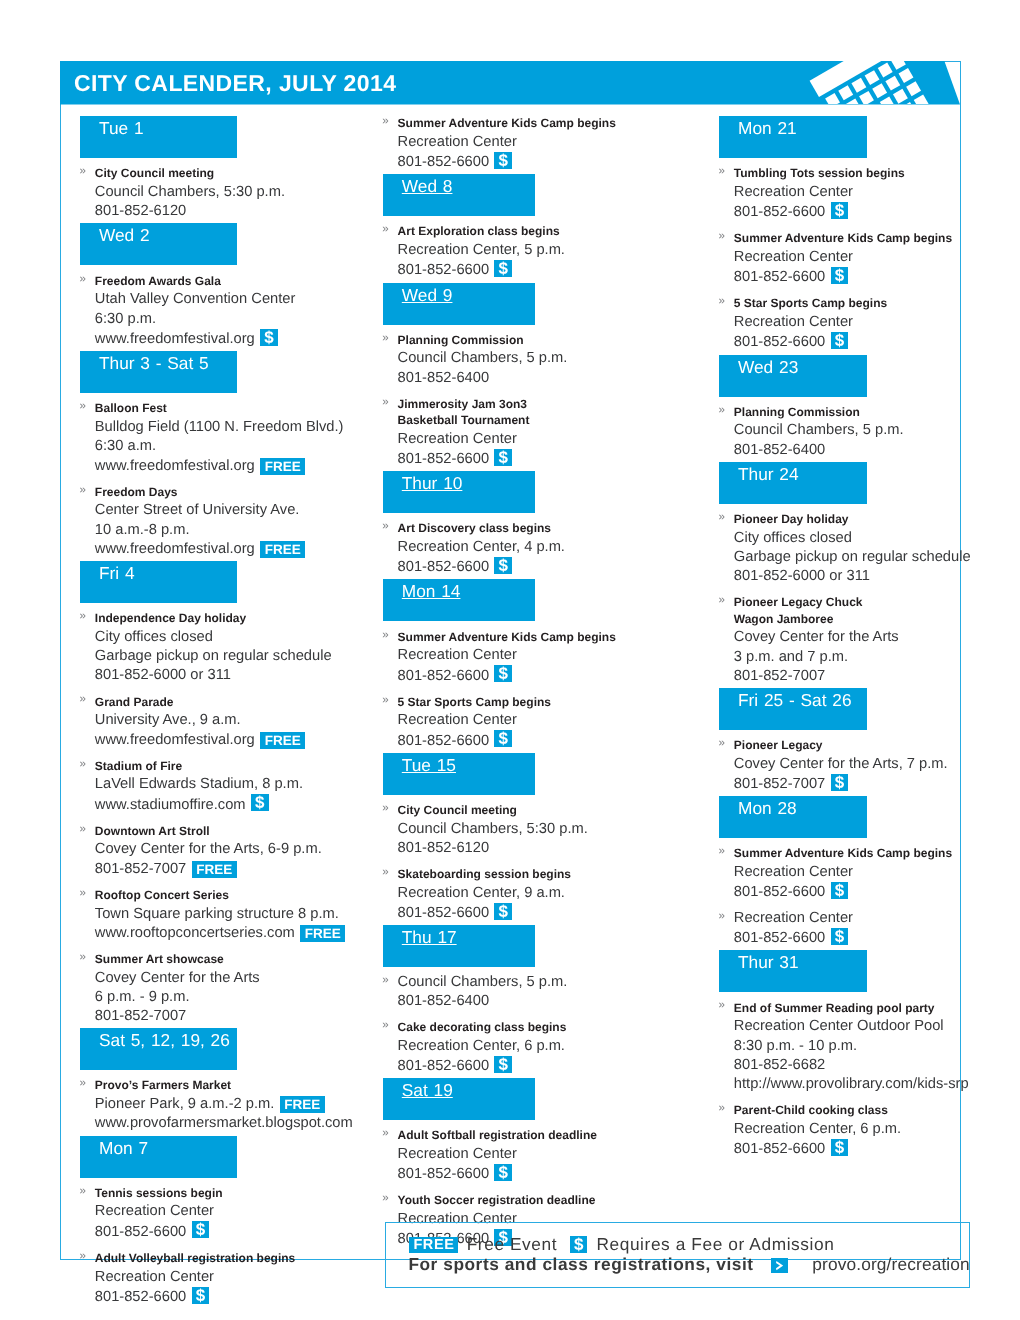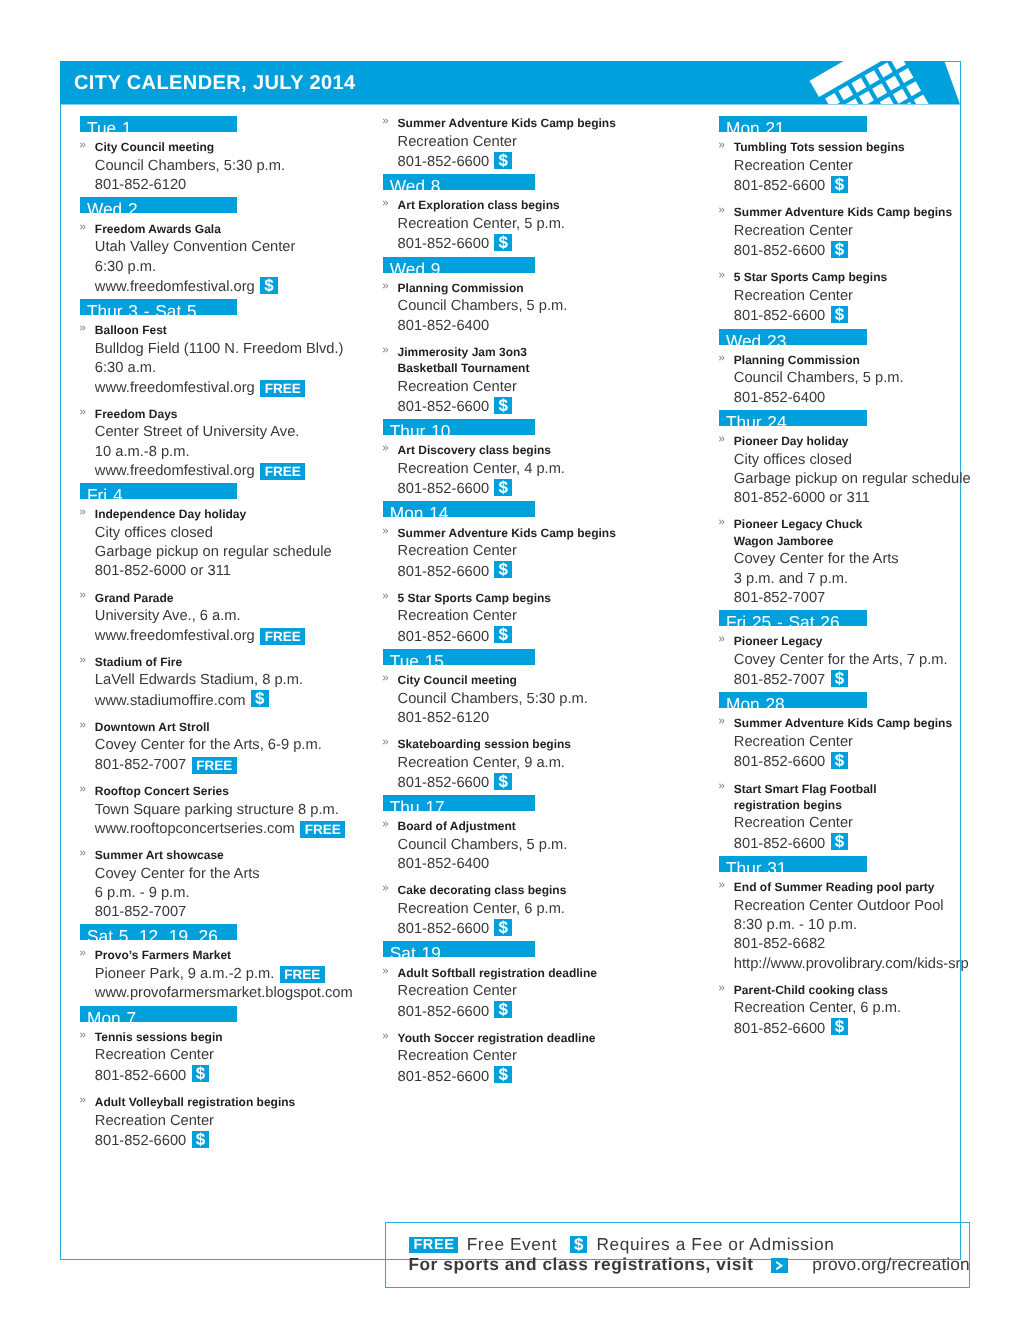--- a/index.html
+++ b/index.html
@@ -9,30 +9,30 @@
        text-rendering:geometricPrecision;}
   #page{position:relative;width:1020px;height:1320px;overflow:hidden;background:#fff;}
 
   #frame{position:absolute;left:59.8px;top:61px;width:901.4px;height:1199.2px;
          border:1.5px solid #29ABE2;box-sizing:border-box;}
 
   #header{position:absolute;left:60px;top:61px;width:901px;height:43.5px;overflow:hidden;z-index:3;}
   #header-bg{position:absolute;left:-1px;top:-1px;width:901px;height:44.5px;background:#00A0DC;
      clip-path:polygon(0 0, 885px 0, 901px 44.5px, 0 44.5px);}
   #header-title{position:absolute;left:14px;top:8px;color:#ffffff;
-     font-size:20px;font-weight:bold;letter-spacing:0.4px;line-height:28px;}
+     font-size:23px;font-weight:bold;letter-spacing:0.4px;line-height:28px;}
   #cal-icon{position:absolute;left:0px;top:0px;}
 
   .col{position:absolute;}
   #col1{left:80px;top:116.2px;width:295px;}
   #col2{left:382.8px;top:113.6px;width:295px;}
   #col3{left:676px;top:116.1px;width:282px;margin-left:43px;}
 
   .datebar{background:#00A0DC;color:#fff;font-size:17.3px;word-spacing:1.0px;
-     line-height:24.5px;height:16px;padding-left:7px;box-sizing:border-box;
+     line-height:24.5px;height:42px;padding-left:19px;box-sizing:border-box;
      margin-bottom:5.6px;margin-top:1.8px;}
   .col > .datebar:first-child{margin-top:0;}
   #col1 .datebar{width:156.5px;}
   #col2 .datebar{width:152px;text-decoration:underline;}
   #col3 .datebar{width:148px;}
 
   .event{position:relative;padding-left:14.8px;}
   .event + .event{margin-top:6.2px;}
   .bullet{position:absolute;left:-0.5px;top:-1.5px;color:#808285;font-size:11.5px;line-height:19.3px;}
     .etitle{font-weight:bold;font-size:12px;line-height:16.2px;color:#231F20;
@@ -158,21 +158,21 @@
       <div class="event">
         <span class="bullet">»</span>
         <div class="etitle">Independence Day holiday</div>
         <div class="eline"><span>City offices closed</span></div>
         <div class="eline"><span>Garbage pickup on regular schedule</span></div>
         <div class="eline"><span>801-852-6000 or 311</span></div>
       </div>
       <div class="event">
         <span class="bullet">»</span>
         <div class="etitle">Grand Parade</div>
-        <div class="eline"><span>University Ave., 6 a.m.</span></div>
+        <div class="eline"><span>University Ave., 9 a.m.</span></div>
         <div class="eline"><span>www.freedomfestival.org</span><span class="badge free">FREE</span></div>
       </div>
       <div class="event">
         <span class="bullet">»</span>
         <div class="etitle">Stadium of Fire</div>
         <div class="eline"><span>LaVell Edwards Stadium, 8 p.m.</span></div>
         <div class="eline"><span>www.stadiumoffire.com</span><span class="badge fee">$</span></div>
       </div>
       <div class="event">
         <span class="bullet">»</span>
@@ -270,21 +270,20 @@
       </div>
       <div class="event">
         <span class="bullet">»</span>
         <div class="etitle">Skateboarding session begins</div>
         <div class="eline"><span>Recreation Center, 9 a.m.</span></div>
         <div class="eline"><span>801-852-6600</span><span class="badge fee">$</span></div>
       </div>
       <div class="datebar">Thu 17</div>
       <div class="event">
         <span class="bullet">»</span>
-        <div class="etitle">Board of Adjustment</div>
         <div class="eline"><span>Council Chambers, 5 p.m.</span></div>
         <div class="eline"><span>801-852-6400</span></div>
       </div>
       <div class="event">
         <span class="bullet">»</span>
         <div class="etitle">Cake decorating class begins</div>
         <div class="eline"><span>Recreation Center, 6 p.m.</span></div>
         <div class="eline"><span>801-852-6600</span><span class="badge fee">$</span></div>
       </div>
       <div class="datebar">Sat 19</div>
@@ -352,21 +351,20 @@
       </div>
       <div class="datebar">Mon 28</div>
       <div class="event">
         <span class="bullet">»</span>
         <div class="etitle">Summer Adventure Kids Camp begins</div>
         <div class="eline"><span>Recreation Center</span></div>
         <div class="eline"><span>801-852-6600</span><span class="badge fee">$</span></div>
       </div>
       <div class="event">
         <span class="bullet">»</span>
-        <div class="etitle">Start Smart Flag Football<br>registration begins</div>
         <div class="eline"><span>Recreation Center</span></div>
         <div class="eline"><span>801-852-6600</span><span class="badge fee">$</span></div>
       </div>
       <div class="datebar">Thur 31</div>
       <div class="event">
         <span class="bullet">»</span>
         <div class="etitle">End of Summer Reading pool party</div>
         <div class="eline"><span>Recreation Center Outdoor Pool</span></div>
         <div class="eline"><span>8:30 p.m. - 10 p.m.</span></div>
         <div class="eline"><span>801-852-6682</span></div>

